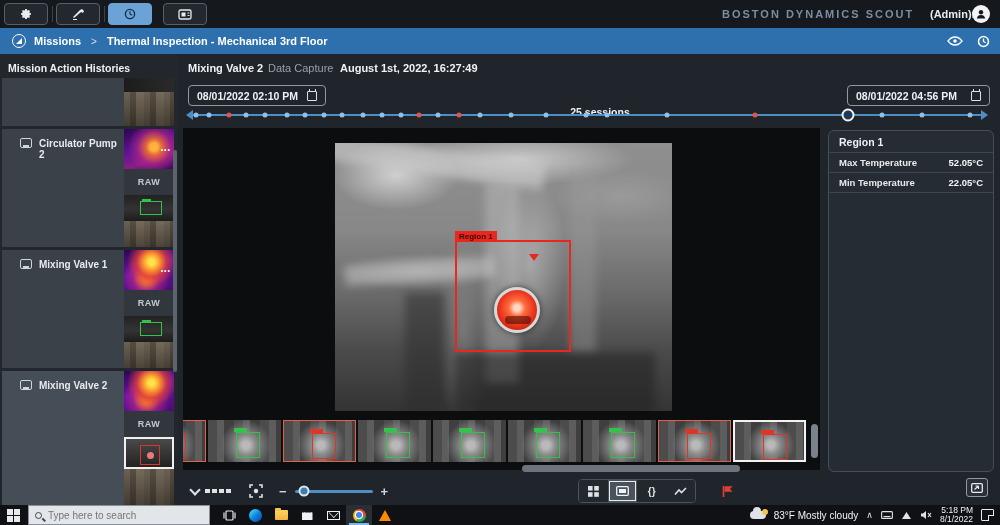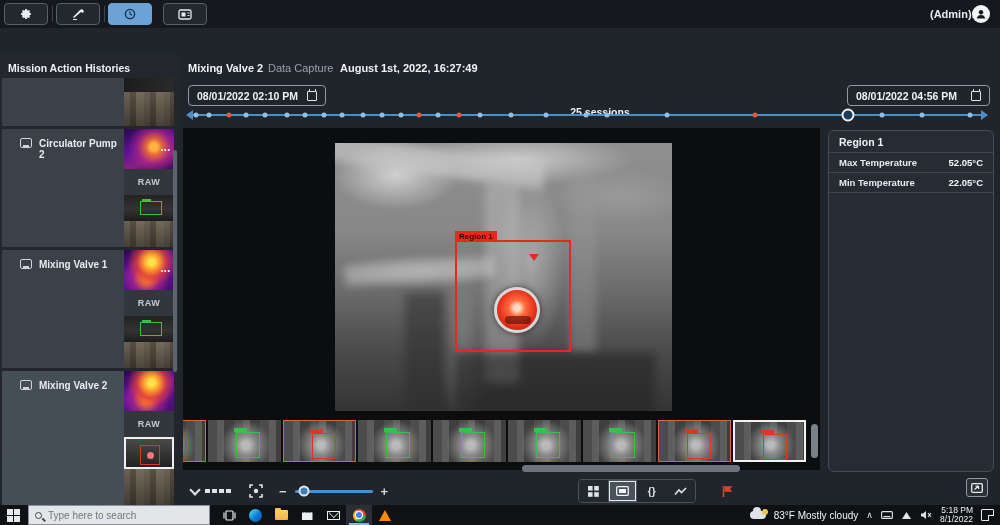--- a/index.html
+++ b/index.html
@@ -213,31 +213,52 @@
     </div>
     <div class="iconbtn" style="left:163px">
       <span>
         <svg width="14" height="11" viewBox="0 0 14 11">
             <rect x="1" y="1" width="12" height="9" rx="1.5" fill="none" stroke="currentColor" stroke-width="1.3"></rect>
             <rect x="3.5" y="3.5" width="4" height="4" fill="currentColor"></rect>
             <path d="M9.5 4h2M9.5 6.5h2" stroke="currentColor" stroke-width="1.1"></path>
           </svg>
       </span>
     </div>
+    <div class="brand">BOSTON DYNAMICS SCOUT</div>
     <div class="admin">(Admin):</div>
     <div class="avatar">
       <span>
         <svg width="12" height="12" viewBox="0 0 12 12">
             <circle cx="6" cy="4.2" r="2.2" fill="#15181d"></circle>
             <path d="M1.8 10.5a4.3 4.3 0 018.4 0z" fill="#15181d"></path>
           </svg>
       </span>
     </div>
   </div>
 
+  <div class="crumbbar">
+    <span class="crumb-icon"></span>
+    <span class="crumb-txt">Missions</span>
+    <span class="crumb-sep">&gt;</span>
+    <span class="crumb-page">Thermal Inspection - Mechanical 3rd Floor</span>
+    <span class="crumb-right">
+      <span>
+        <svg width="16" height="10" viewBox="0 0 16 10">
+            <path d="M1 5c2.5-3.3 4.8-4 7-4s4.5.7 7 4c-2.5 3.3-4.8 4-7 4S3.5 8.3 1 5z" fill="none" stroke="#fff" stroke-width="1.3"></path>
+            <circle cx="8" cy="5" r="1.8" fill="#fff"></circle>
+          </svg>
+      </span>
+      <span>
+        <svg width="13" height="13" viewBox="0 0 12 12">
+            <circle cx="6" cy="6" r="4.6" fill="none" stroke="#fff" stroke-width="1.4"></circle>
+            <path d="M6 3.3V6l2 1.2" fill="none" stroke="#fff" stroke-width="1.2"></path>
+          </svg>
+      </span>
+    </span>
+  </div>
 
   <div class="sidebar">
     <div class="side-title">Mission Action Histories</div>
 
     <div class="side-item" style="top:24px;height:48px">
       <div class="thumbcol">
         <div class="th" style="height:14px;background:linear-gradient(90deg,#1c1c1c,#2a2a2a)"></div>
         <div class="th th-photo" style="height:34px"></div>
       </div>
     </div>

